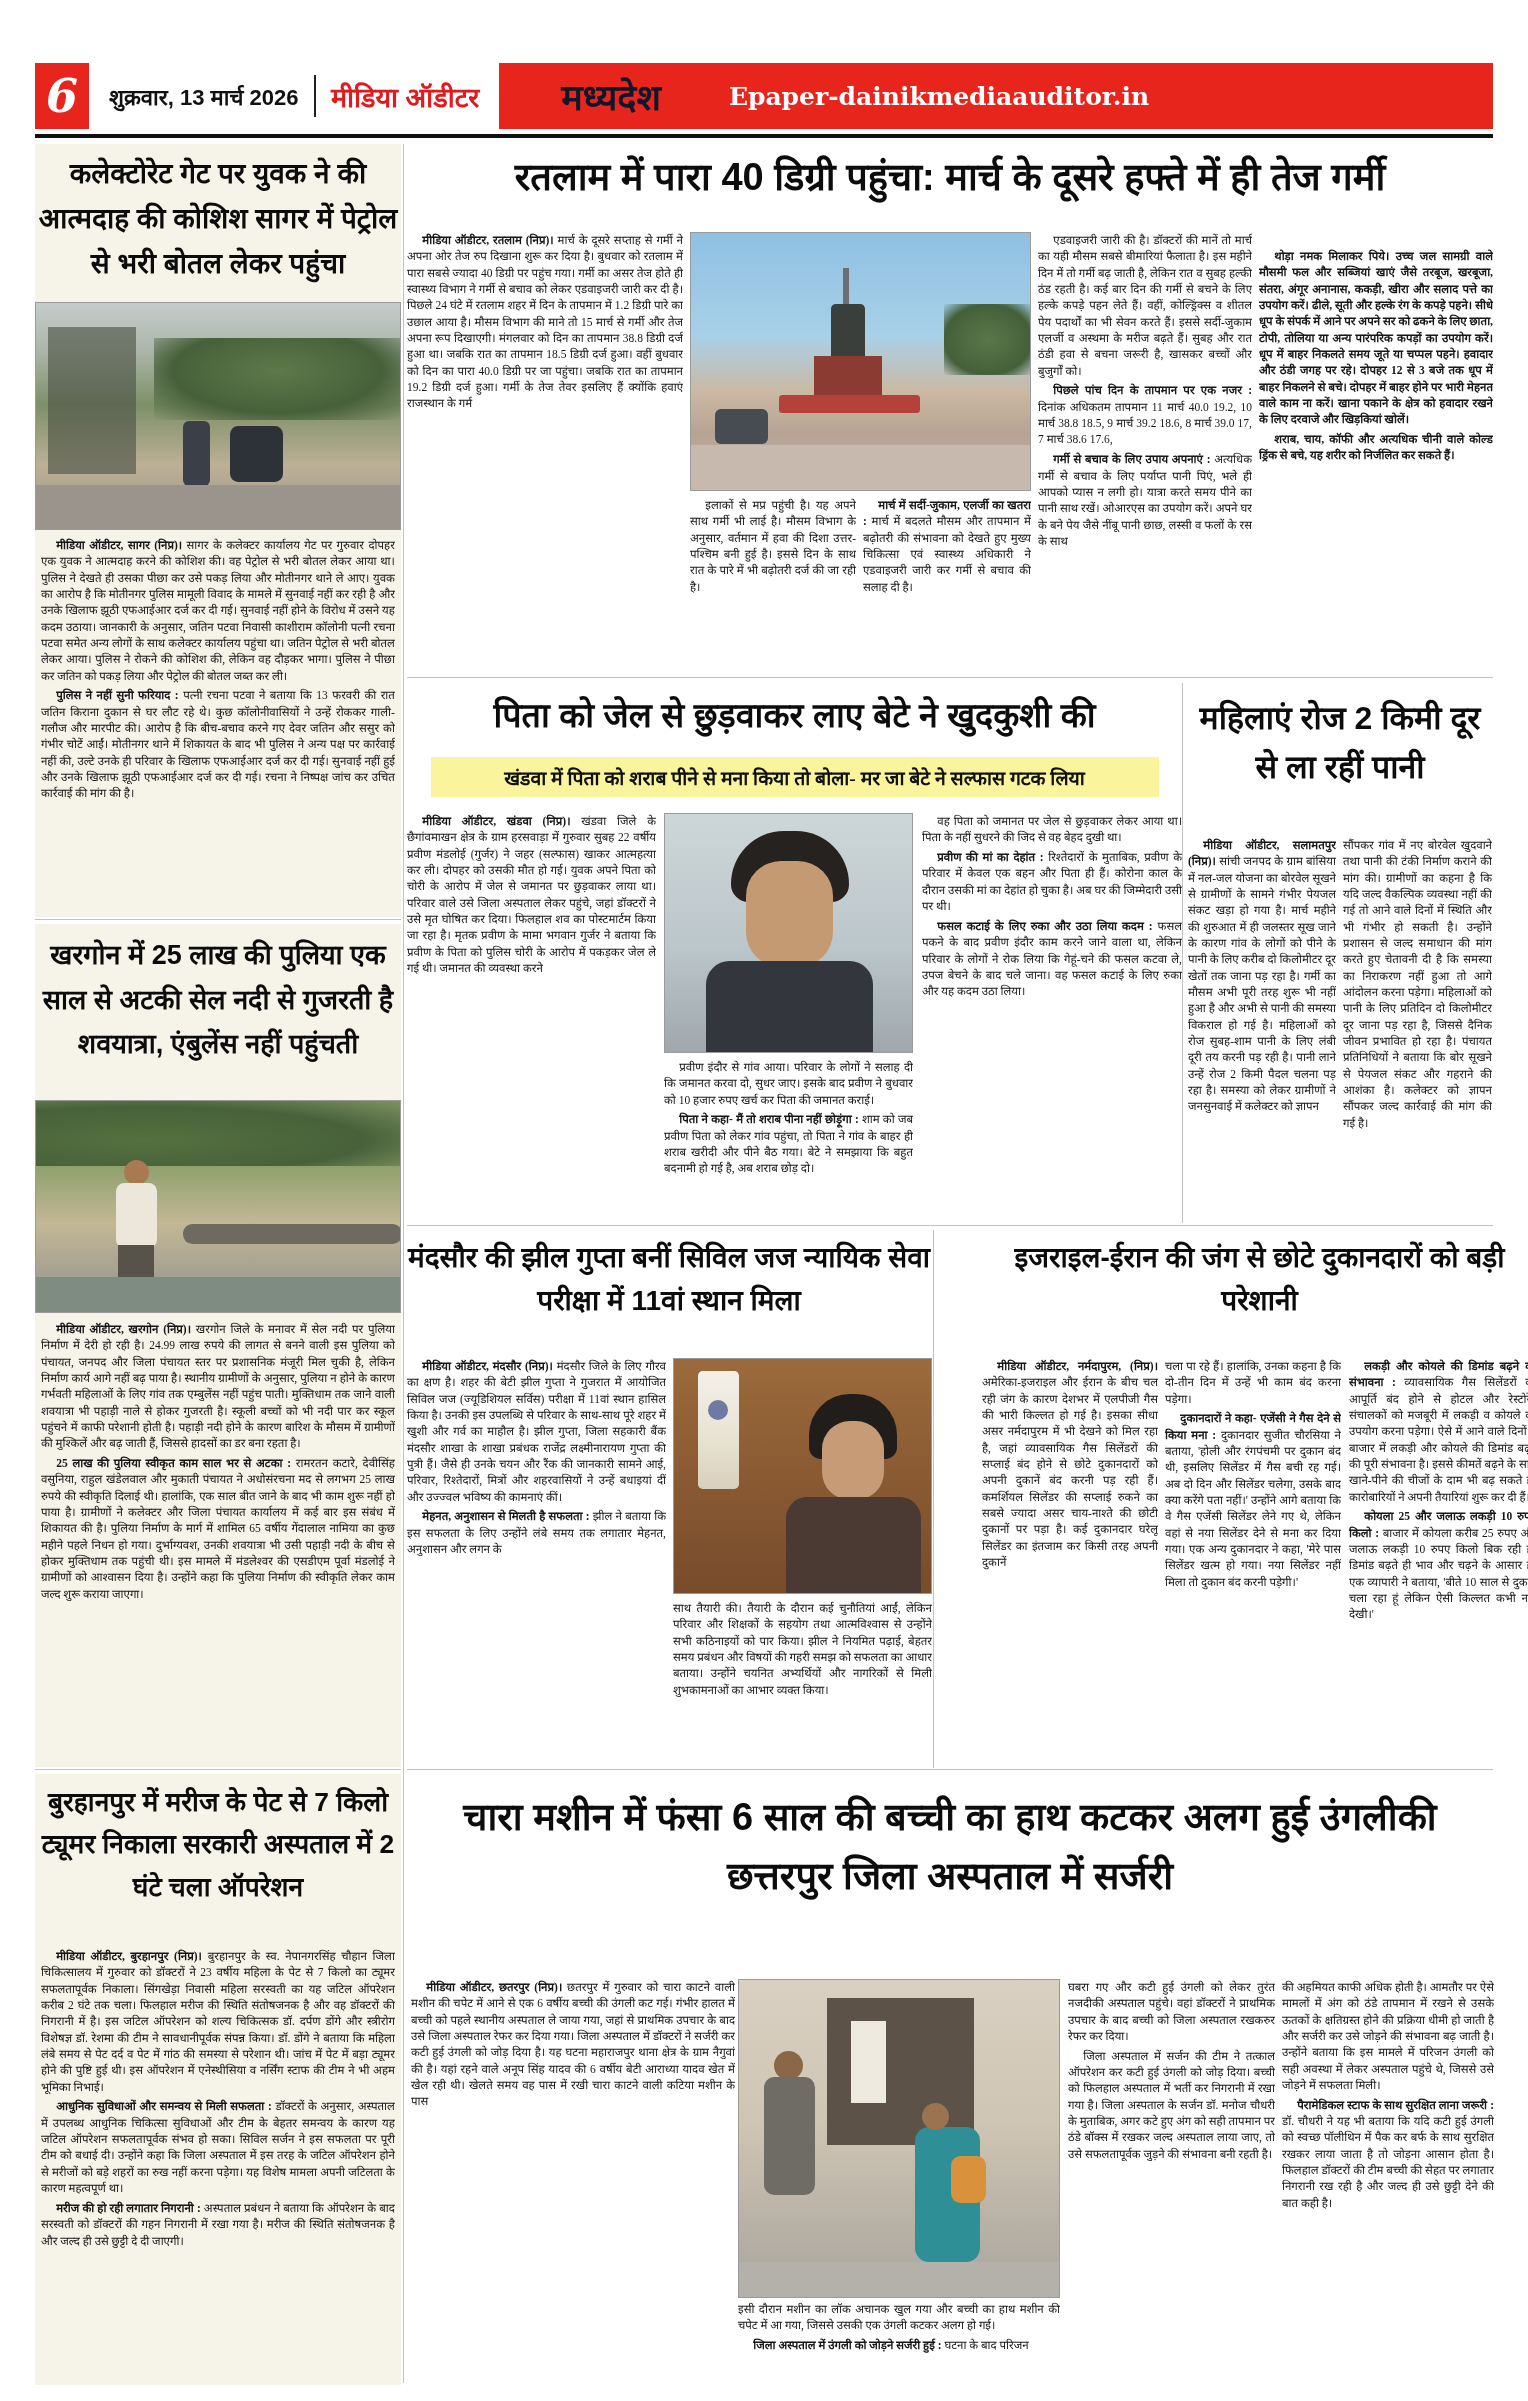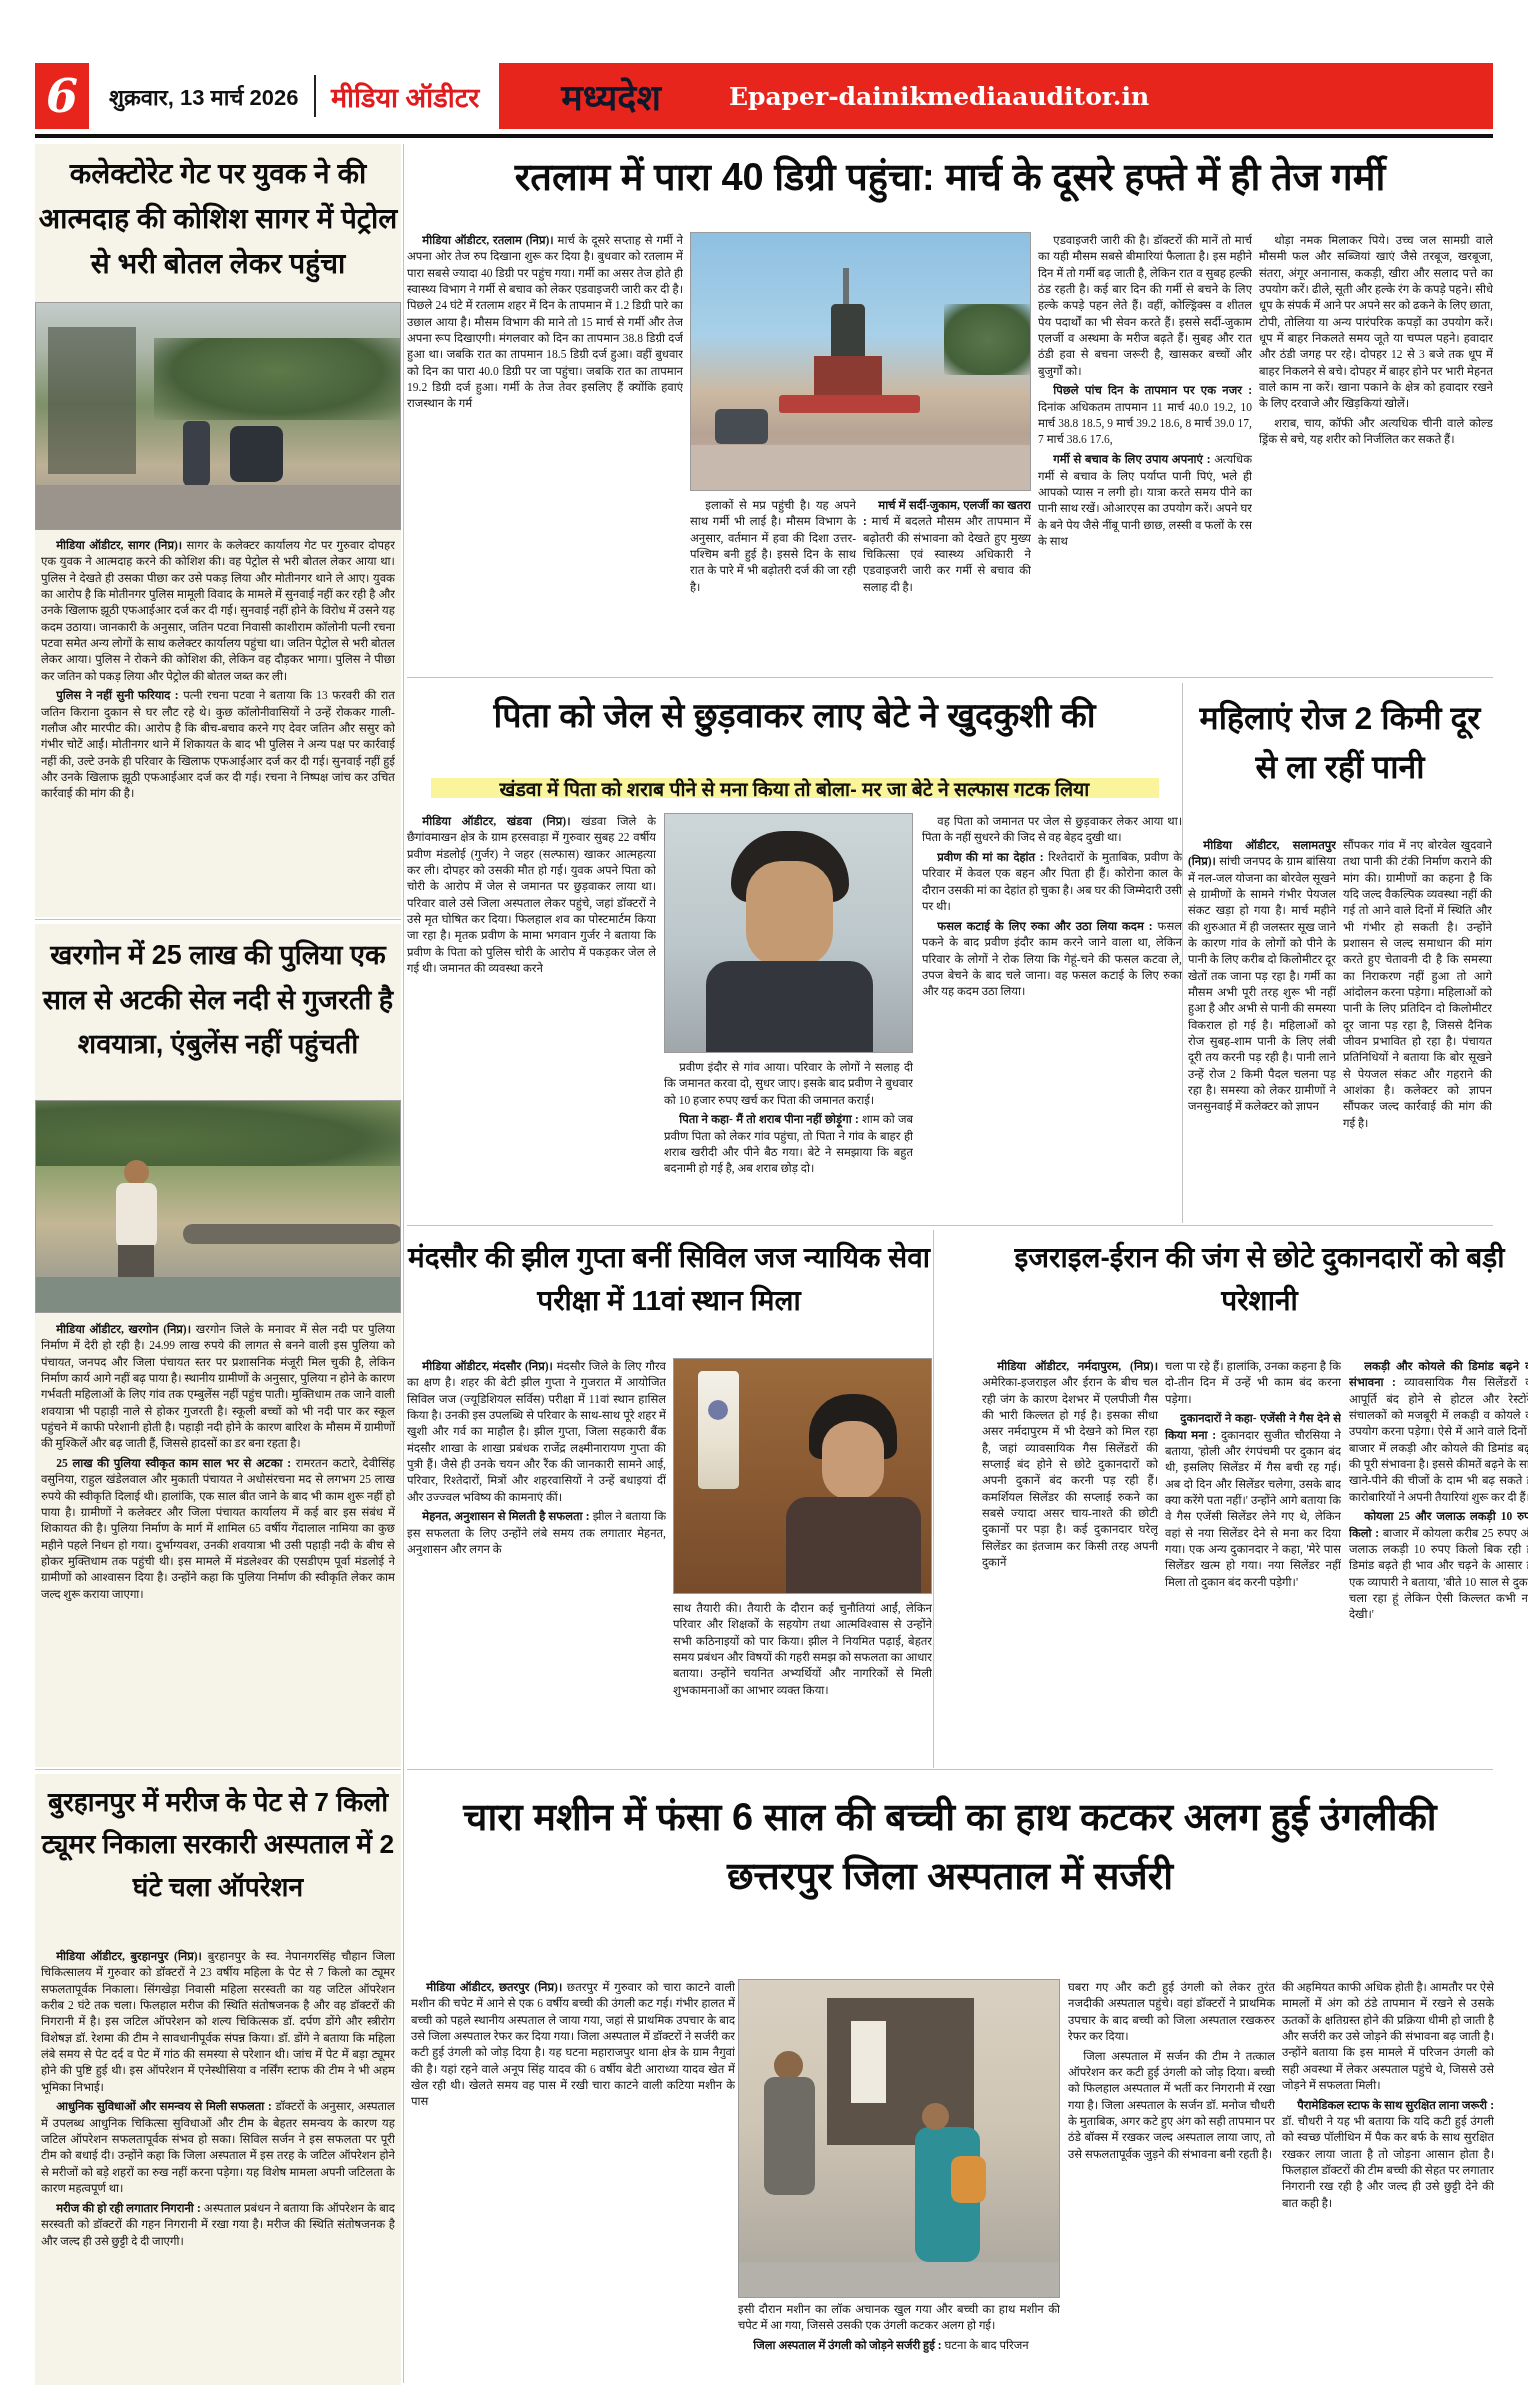--- a/index.html
+++ b/index.html
@@ -89,29 +89,29 @@
       <p><b></b><span>इलाकों से मप्र पहुंची है। यह अपने साथ गर्मी भी लाई है। मौसम विभाग के अनुसार, वर्तमान में हवा की दिशा उत्तर-पश्चिम बनी हुई है। इससे दिन के साथ रात के पारे में भी बढ़ोतरी दर्ज की जा रही है।</span></p>
     </div>
     <div class="col" style="left:456px;top:353px;width:168px;height:177px;">
       <p><b>मार्च में सर्दी-जुकाम, एलर्जी का खतरा : </b><span>मार्च में बदलते मौसम और तापमान में बढ़ोतरी की संभावना को देखते हुए मुख्य चिकित्सा एवं स्वास्थ्य अधिकारी ने एडवाइजरी जारी कर गर्मी से बचाव की सलाह दी है।</span></p>
     </div>
     <div class="col" style="left:631px;top:88px;width:214px;height:442px;">
       <p><b></b><span>एडवाइजरी जारी की है। डॉक्टरों की मानें तो मार्च का यही मौसम सबसे बीमारियां फैलाता है। इस महीने दिन में तो गर्मी बढ़ जाती है, लेकिन रात व सुबह हल्की ठंड रहती है। कई बार दिन की गर्मी से बचने के लिए हल्के कपड़े पहन लेते हैं। वहीं, कोल्ड्रिंक्स व शीतल पेय पदार्थों का भी सेवन करते हैं। इससे सर्दी-जुकाम एलर्जी व अस्थमा के मरीज बढ़ते हैं। सुबह और रात ठंडी हवा से बचना जरूरी है, खासकर बच्चों और बुजुर्गों को।</span></p>
       <p><b>पिछले पांच दिन के तापमान पर एक नजर : </b><span>दिनांक अधिकतम तापमान 11 मार्च 40.0 19.2, 10 मार्च 38.8 18.5, 9 मार्च 39.2 18.6, 8 मार्च 39.0 17, 7 मार्च 38.6 17.6,</span></p>
       <p><b>गर्मी से बचाव के लिए उपाय अपनाएं : </b><span>अत्यधिक गर्मी से बचाव के लिए पर्याप्त पानी पिएं, भले ही आपको प्यास न लगी हो। यात्रा करते समय पीने का पानी साथ रखें। ओआरएस का उपयोग करें। अपने घर के बने पेय जैसे नींबू पानी छाछ, लस्सी व फलों के रस के साथ</span></p>
     </div>
-    <div class="col" style="left:852px;top:88px;width:234px;height:442px;">
+    <div class="col" style="left:852px;top:104px;width:234px;height:442px;font-weight:bold;">
       <p><b></b><span>थोड़ा नमक मिलाकर पिये। उच्च जल सामग्री वाले मौसमी फल और सब्जियां खाएं जैसे तरबूज, खरबूजा, संतरा, अंगूर अनानास, ककड़ी, खीरा और सलाद पत्ते का उपयोग करें। ढीले, सूती और हल्के रंग के कपड़े पहने। सीधे धूप के संपर्क में आने पर अपने सर को ढकने के लिए छाता, टोपी, तोलिया या अन्य पारंपरिक कपड़ों का उपयोग करें। धूप में बाहर निकलते समय जूते या चप्पल पहने। हवादार और ठंडी जगह पर रहे। दोपहर 12 से 3 बजे तक धूप में बाहर निकलने से बचे। दोपहर में बाहर होने पर भारी मेहनत वाले काम ना करें। खाना पकाने के क्षेत्र को हवादार रखने के लिए दरवाजे और खिड़कियां खोलें।</span></p>
       <p><b></b><span>शराब, चाय, कॉफी और अत्यधिक चीनी वाले कोल्ड ड्रिंक से बचे, यह शरीर को निर्जलित कर सकते हैं।</span></p>
     </div>
   </div>
 
   <div class="art" style="left:407px;top:683px;width:775px;height:540px;">
     <div class="hl" style="padding-top:8.2px;font-size:34px;line-height:1.45;">पिता को जेल से छुड़वाकर लाए बेटे ने खुदकुशी की</div>
-    <div class="yellowbar" style="left:23.5px;top:95px;width:728px;height:20px;">खंडवा में पिता को शराब पीने से मना किया तो बोला- मर जा बेटे ने सल्फास गटक लिया</div>
+    <div class="yellowbar" style="left:23.5px;top:74px;width:728px;height:40px;font-family:Liberation Serif, serif;">खंडवा में पिता को शराब पीने से मना किया तो बोला- मर जा बेटे ने सल्फास गटक लिया</div>
     <div class="col" style="left:0;top:130px;width:249px;height:408px;">
       <p><b>मीडिया ऑडीटर, खंडवा (निप्र)। </b><span>खंडवा जिले के छैगांवमाखन क्षेत्र के ग्राम हरसवाड़ा में गुरुवार सुबह 22 वर्षीय प्रवीण मंडलोई (गुर्जर) ने जहर (सल्फास) खाकर आत्महत्या कर ली। दोपहर को उसकी मौत हो गई। युवक अपने पिता को चोरी के आरोप में जेल से जमानत पर छुड़वाकर लाया था। परिवार वाले उसे जिला अस्पताल लेकर पहुंचे, जहां डॉक्टरों ने उसे मृत घोषित कर दिया। फिलहाल शव का पोस्टमार्टम किया जा रहा है। मृतक प्रवीण के मामा भगवान गुर्जर ने बताया कि प्रवीण के पिता को पुलिस चोरी के आरोप में पकड़कर जेल ले गई थी। जमानत की व्यवस्था करने</span></p>
     </div>
     <div class="photo" style="left:257px;top:130px;width:249px;height:240px;background:linear-gradient(180deg,#cdd6d8 0%,#bcc7cb 55%,#9fa7ab 100%);">
       <div class="shape" style="left:66px;top:16.5px;width:118px;height:71px;background:#26221f;border-radius:53px 53px 17.6px 17.6px;"></div>
       <div class="shape" style="left:81px;top:47px;width:87px;height:106px;background:#c49a73;border-radius:35px;"></div>
       <div class="shape" style="left:41px;top:147px;width:167px;height:93px;background:#33373d;border-radius:23.5px 23.5px 0 0;"></div>
     </div>
     <div class="col" style="left:257px;top:376px;width:249px;height:162px;">
       <p><b></b><span>प्रवीण इंदौर से गांव आया। परिवार के लोगों ने सलाह दी कि जमानत करवा दो, सुधर जाए। इसके बाद प्रवीण ने बुधवार को 10 हजार रुपए खर्च कर पिता की जमानत कराई।</span></p>

